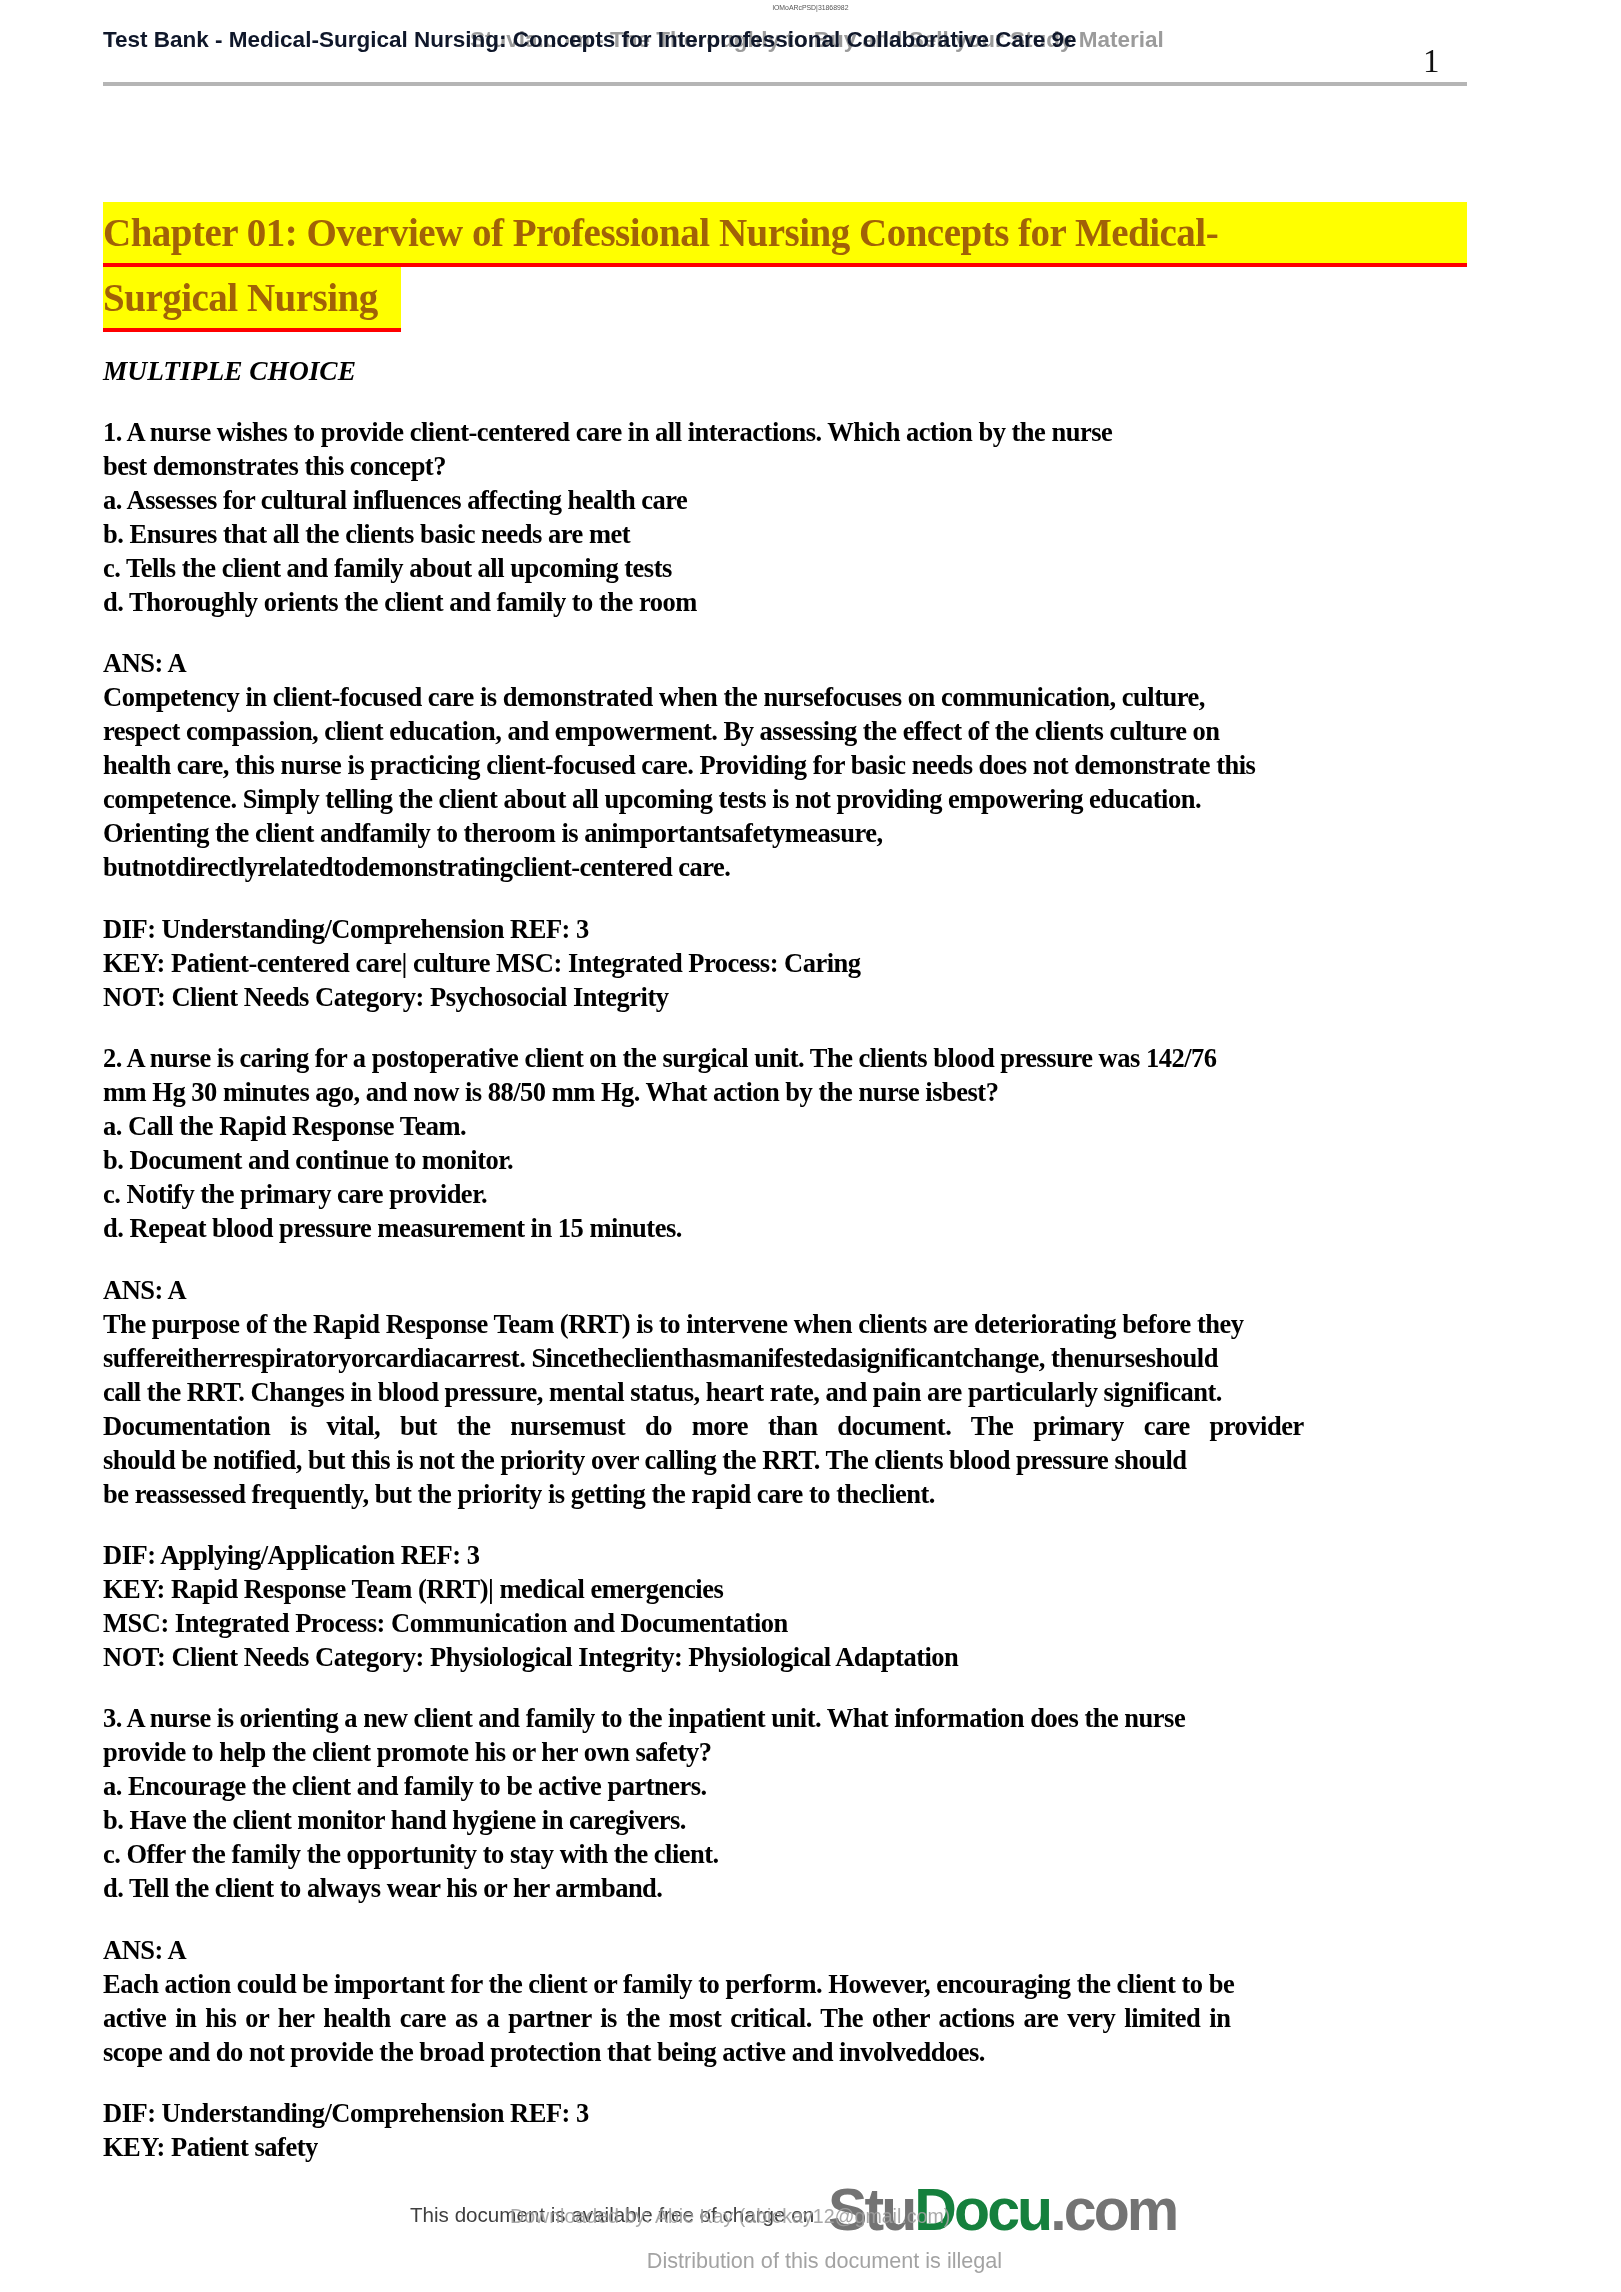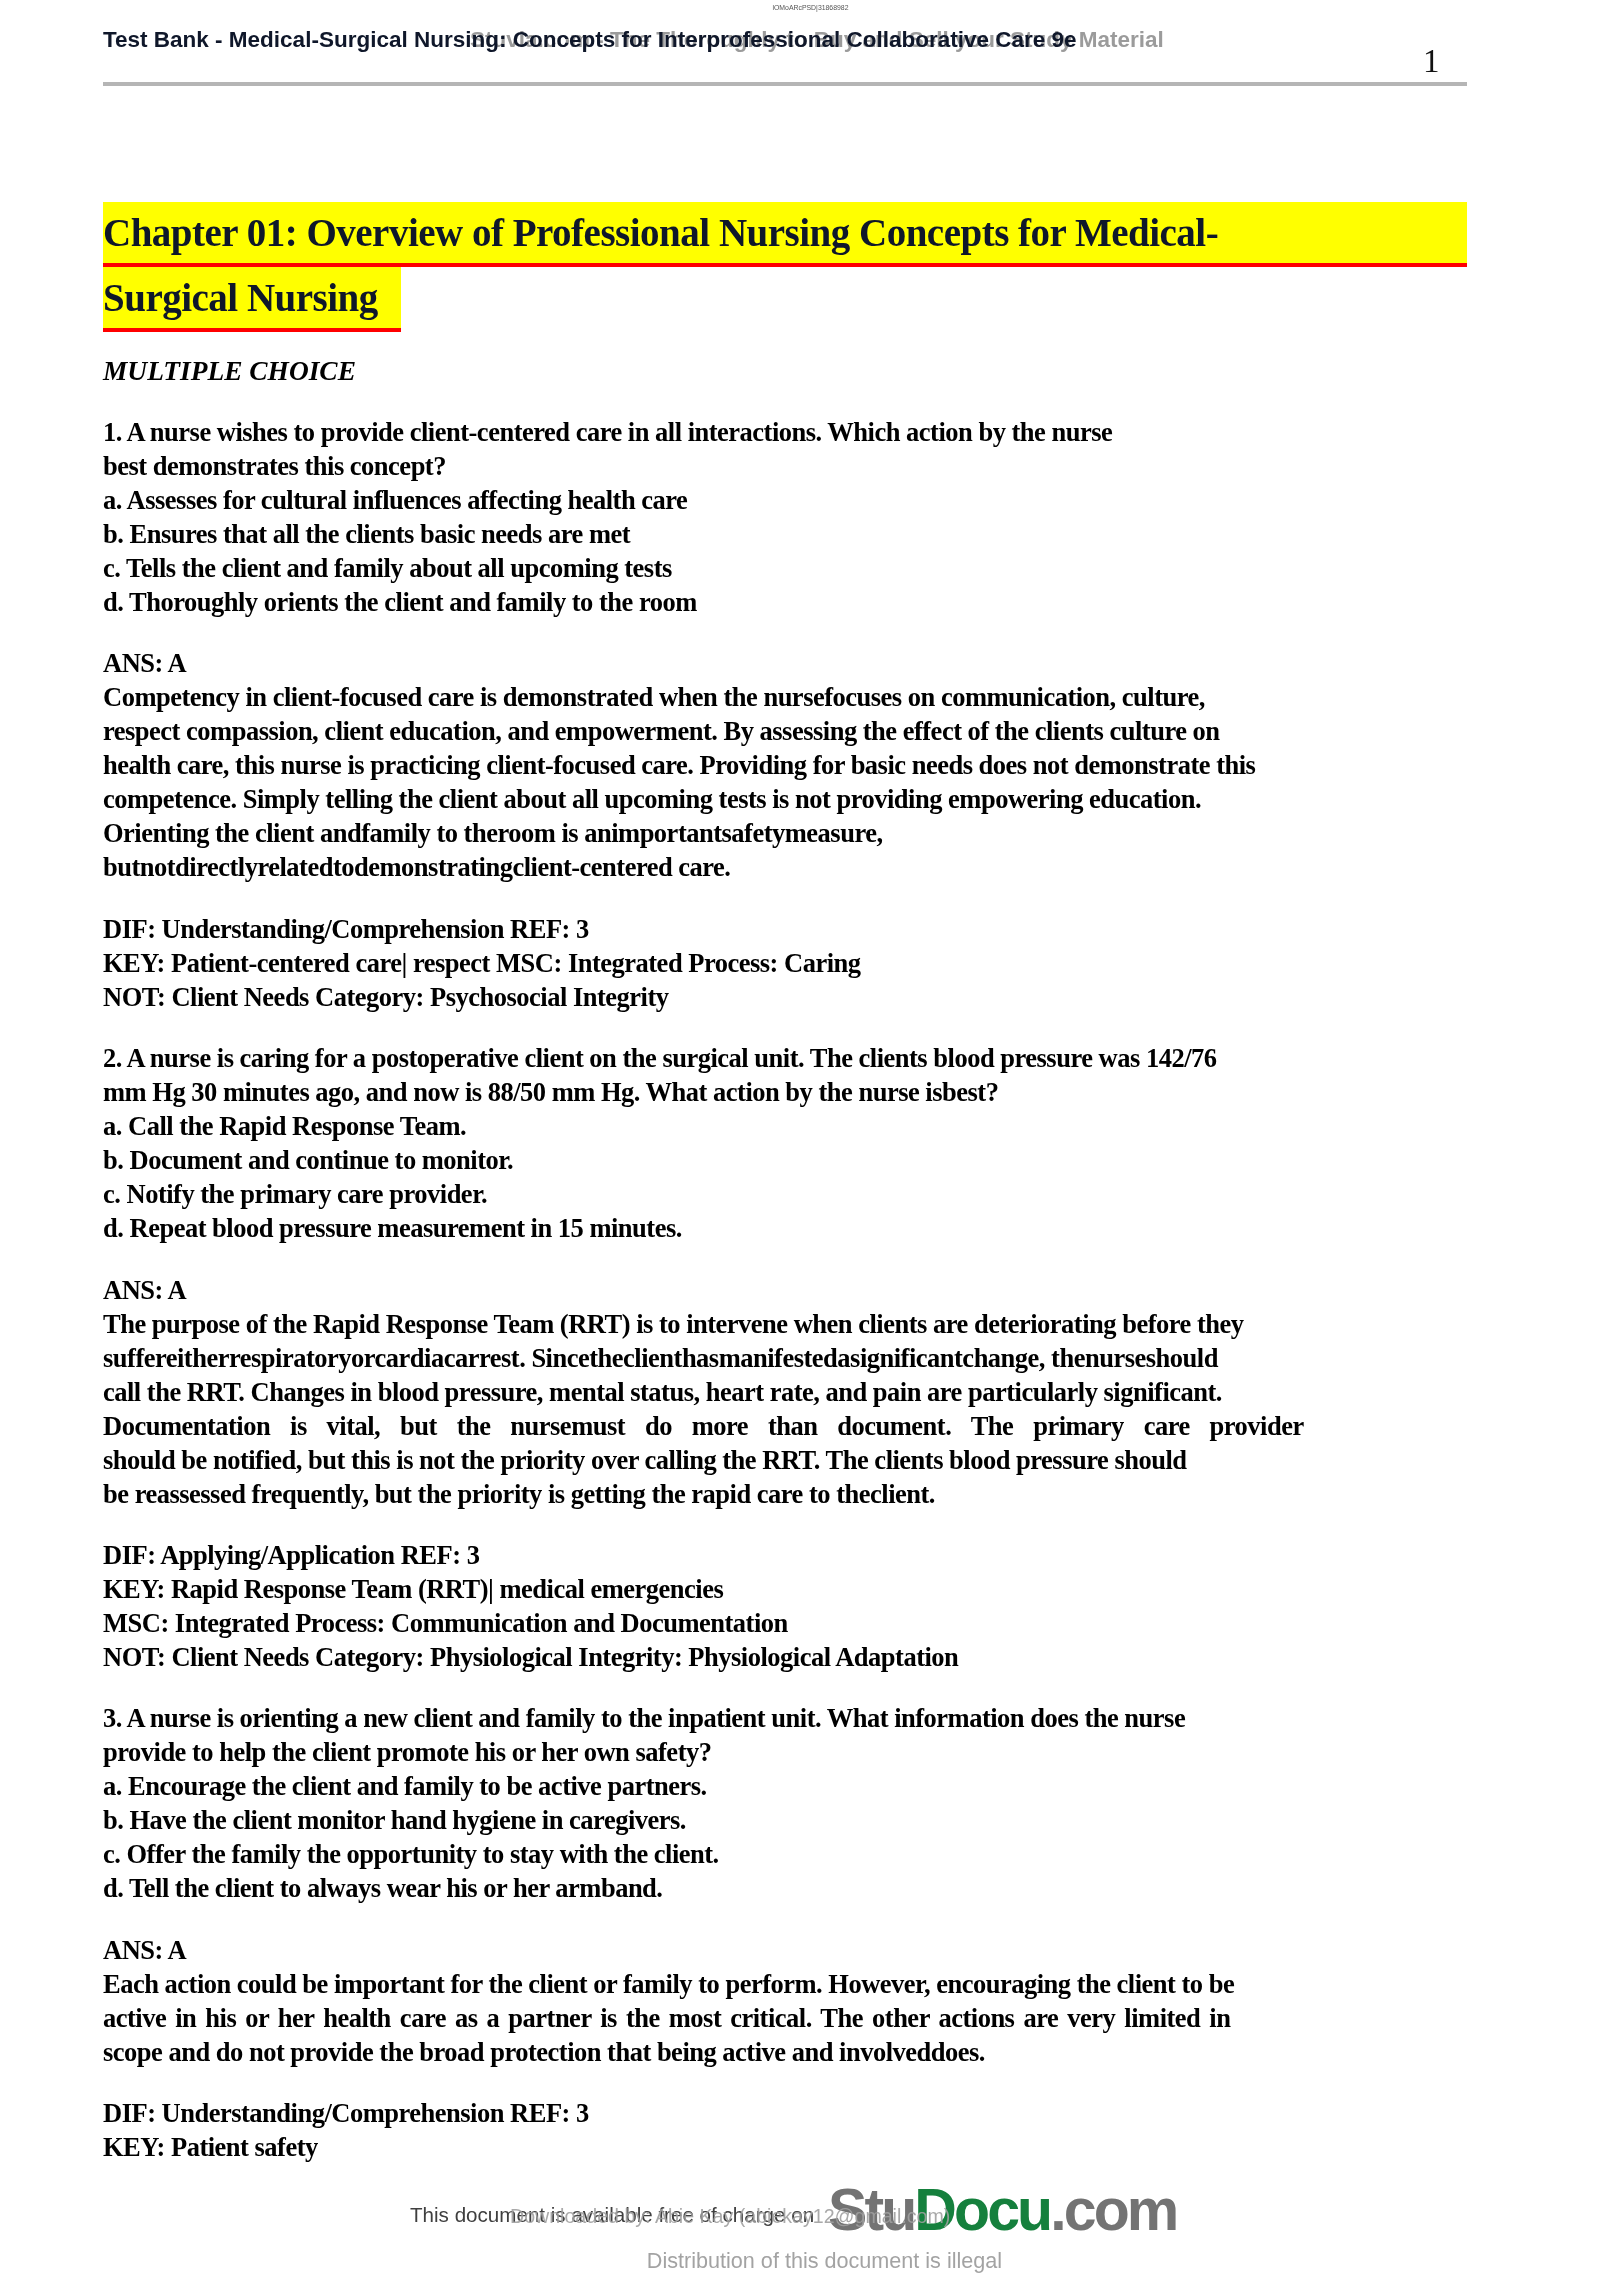--- a/index.html
+++ b/index.html
@@ -40,21 +40,21 @@
     background:#b5b5b5;
   }
   
   .content{
     position:absolute;left:103px;top:202px;width:1364px;
     font-size:26.5px;font-weight:bold;line-height:34px;
     letter-spacing:-0.5px;
   }
   .chapter-title{line-height:61px;font-size:39px;margin-bottom:21.6px;}
   .chapter-title .hl{
-    background:#ffff00;color:#0f172a;
+    background:#ffff00;color:#a16207;
     border-bottom:4.9px solid #ff0000;
   }
   .chapter-title .hl-block{display:block;width:100%;}
   .chapter-title .hl-inline{display:inline-block;padding-right:23px;}
   .mc-heading{font-size:27.4px;margin-bottom:29px;letter-spacing:0px;font-style:italic;}
   .block{margin-bottom:27.4px;}
   .ln{white-space:pre;}
   .js-wide{word-spacing:13.7px;}
   .js-med{word-spacing:2.9px;}
   
@@ -118,21 +118,21 @@
       <div class="ln">ANS: A</div>
       <div class="ln">Competency in client-focused care is demonstrated when the nursefocuses on communication, culture,</div>
       <div class="ln">respect compassion, client education, and empowerment. By assessing the effect of the clients culture on</div>
       <div class="ln">health care, this nurse is practicing client-focused care. Providing for basic needs does not demonstrate this</div>
       <div class="ln">competence. Simply telling the client about all upcoming tests is not providing empowering education.</div>
       <div class="ln">Orienting the client andfamily to theroom is animportantsafetymeasure,</div>
       <div class="ln">butnotdirectlyrelatedtodemonstratingclient-centered care.</div>
     </div>
     <div class="block">
       <div class="ln">DIF: Understanding/Comprehension REF: 3</div>
-      <div class="ln">KEY: Patient-centered care| respect MSC: Integrated Process: Caring</div>
+      <div class="ln">KEY: Patient-centered care| culture MSC: Integrated Process: Caring</div>
       <div class="ln">NOT: Client Needs Category: Psychosocial Integrity</div>
     </div>
 
     <div class="block">
       <div class="ln">2. A nurse is caring for a postoperative client on the surgical unit. The clients blood pressure was 142/76</div>
       <div class="ln">mm Hg 30 minutes ago, and now is 88/50 mm Hg. What action by the nurse isbest?</div>
       <div class="ln">a. Call the Rapid Response Team.</div>
       <div class="ln">b. Document and continue to monitor.</div>
       <div class="ln">c. Notify the primary care provider.</div>
       <div class="ln">d. Repeat blood pressure measurement in 15 minutes.</div>

